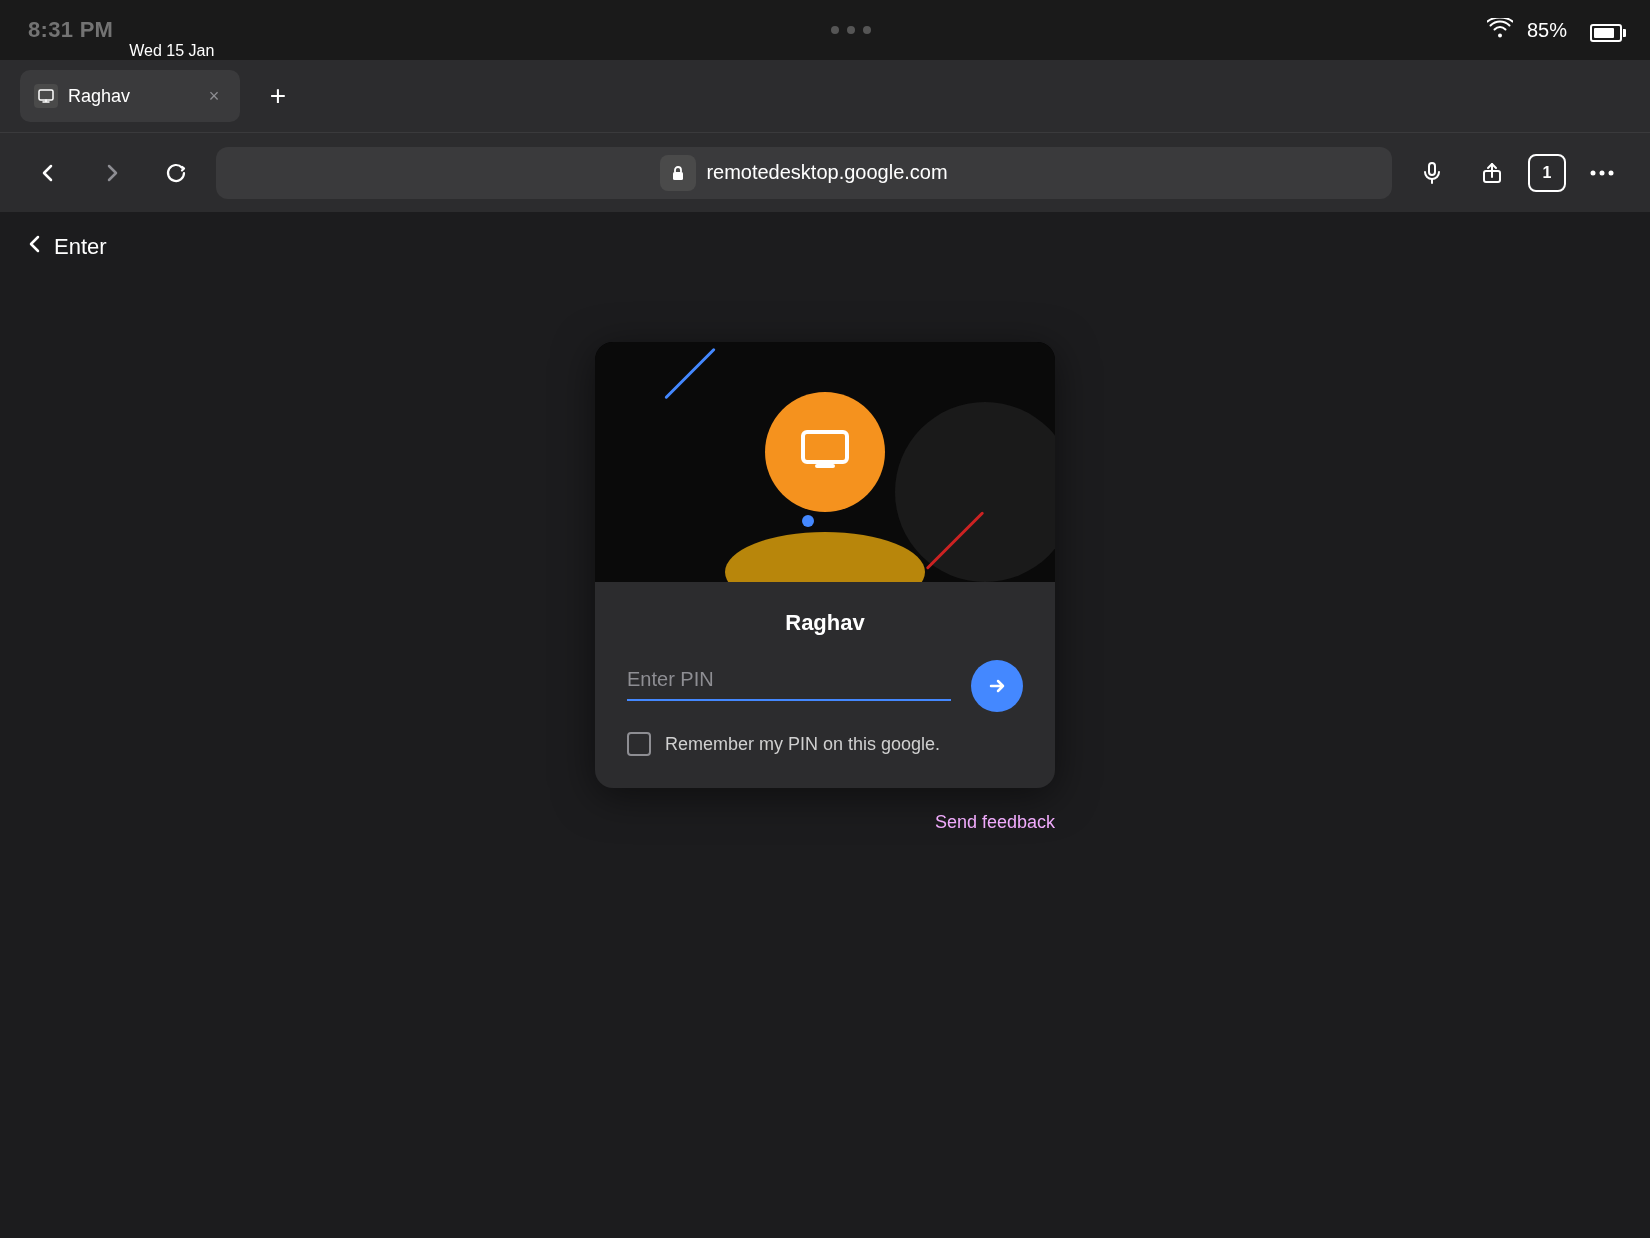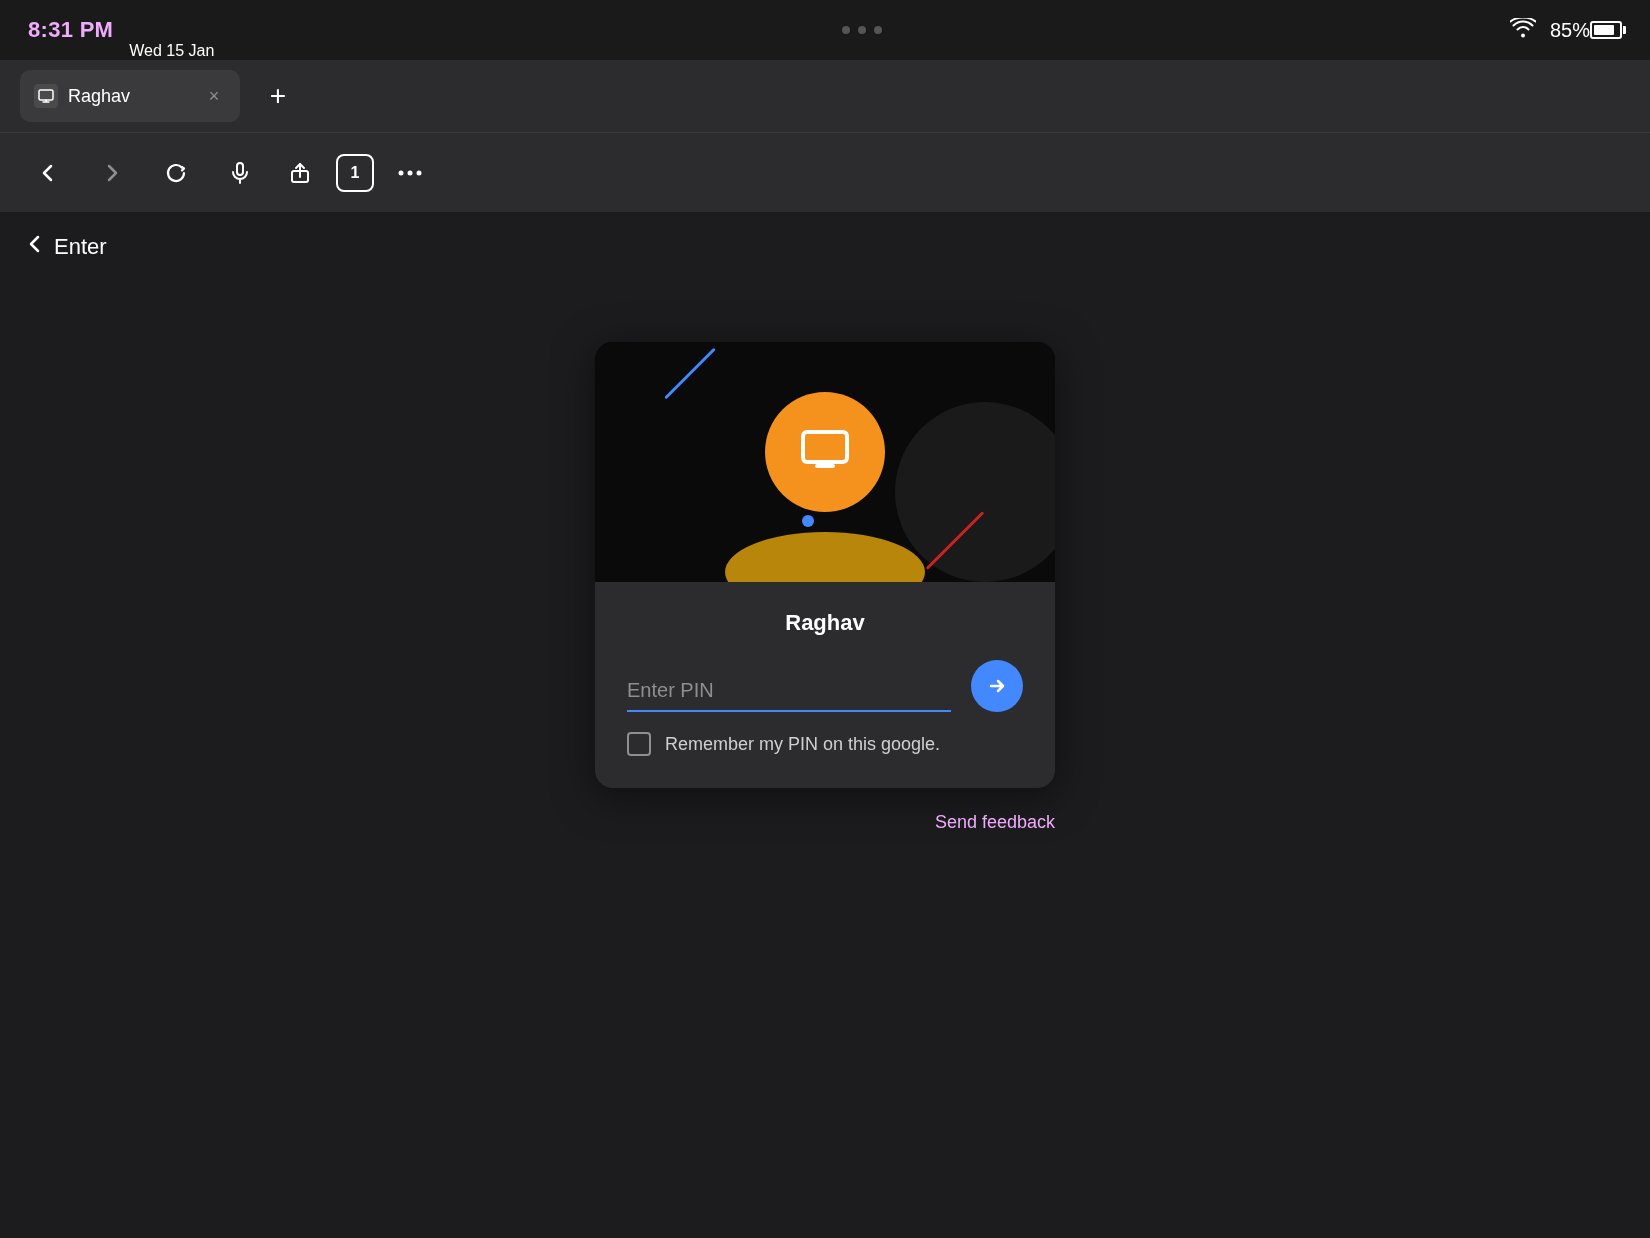--- a/index.html
+++ b/index.html
@@ -24,21 +24,21 @@
       padding: 0 28px;
     }
 
     .status-left {
       display: flex;
       align-items: center;
       gap: 16px;
     }
 
     .status-time {
-      color: #f0abfc;
+      color: #737373;
       font-size: 22px;
       font-weight: 600;
       letter-spacing: 0.3px;
     }
 
     .status-date {
       color: #ffffff;
       font-size: 16px;
       font-weight: 400;
       margin-top: 42px;
@@ -58,22 +58,22 @@
     }
 
     .status-right {
       display: flex;
       align-items: center;
       gap: 14px;
     }
 
     .battery-container {
       display: flex;
-      align-items: center;
-      gap: 0;
+      align-items: flex-end;
+      gap: 23px;
       color: #fff;
       font-size: 20px;
     }
 
     .battery-percent {
       font-size: 20px;
       font-weight: 500;
       color: #fff;
     }
 
@@ -401,21 +401,21 @@
     .device-name {
       font-size: 22px;
       font-weight: 700;
       color: #fff;
       text-align: center;
       margin-bottom: 24px;
     }
 
     .pin-row {
       display: flex;
-      align-items: flex-end;
+      align-items: flex-start;
       gap: 20px;
       margin-bottom: 20px;
     }
 
     .pin-input {
       flex: 1;
       background: transparent;
       border: none;
       border-bottom: 2.5px solid #4488ff;
       color: #8e8e93;
@@ -534,20 +534,29 @@
   <div class="nav-btn">
     <svg width="22" height="22" viewBox="0 0 22 22" fill="none">
       <path d="M8 4L15 11L8 18" stroke="#8e8e93" stroke-width="2.5" stroke-linecap="round" stroke-linejoin="round"></path>
     </svg>
   </div>
   <div class="nav-btn active">
     <svg width="24" height="24" viewBox="0 0 24 24" fill="none">
       <path d="M20 12a8 8 0 1 1-2-5.3" stroke="white" stroke-width="2.2" stroke-linecap="round" fill="none"></path>
       <path d="M18 6l2 1.5-2 2" stroke="white" stroke-width="2.2" stroke-linecap="round" stroke-linejoin="round"></path>
     </svg>
+  </div>
+  <div class="nav-url-bar">
+    <div class="nav-lock">
+      <svg width="16" height="16" viewBox="0 0 16 16" fill="white">
+        <rect x="3" y="7" width="10" height="8" rx="1.5" fill="white"></rect>
+        <path d="M5 7V5a3 3 0 0 1 6 0v2" stroke="white" stroke-width="1.8" fill="none"></path>
+      </svg>
+    </div>
+    <span class="nav-url-text">remotedesktop.google.com</span>
   </div>
   <div class="nav-actions">
     <div class="nav-action-btn">
       <svg width="24" height="24" viewBox="0 0 24 24" fill="none">
         <rect x="9" y="2" width="6" height="12" rx="3" stroke="white" stroke-width="2" fill="none"></rect>
         <path d="M5 11a7 7 0 0 0 14 0" stroke="white" stroke-width="2" stroke-linecap="round" fill="none"></path>
         <path d="M12 18v4" stroke="white" stroke-width="2" stroke-linecap="round"></path>
       </svg>
     </div>
     <div class="nav-action-btn">

